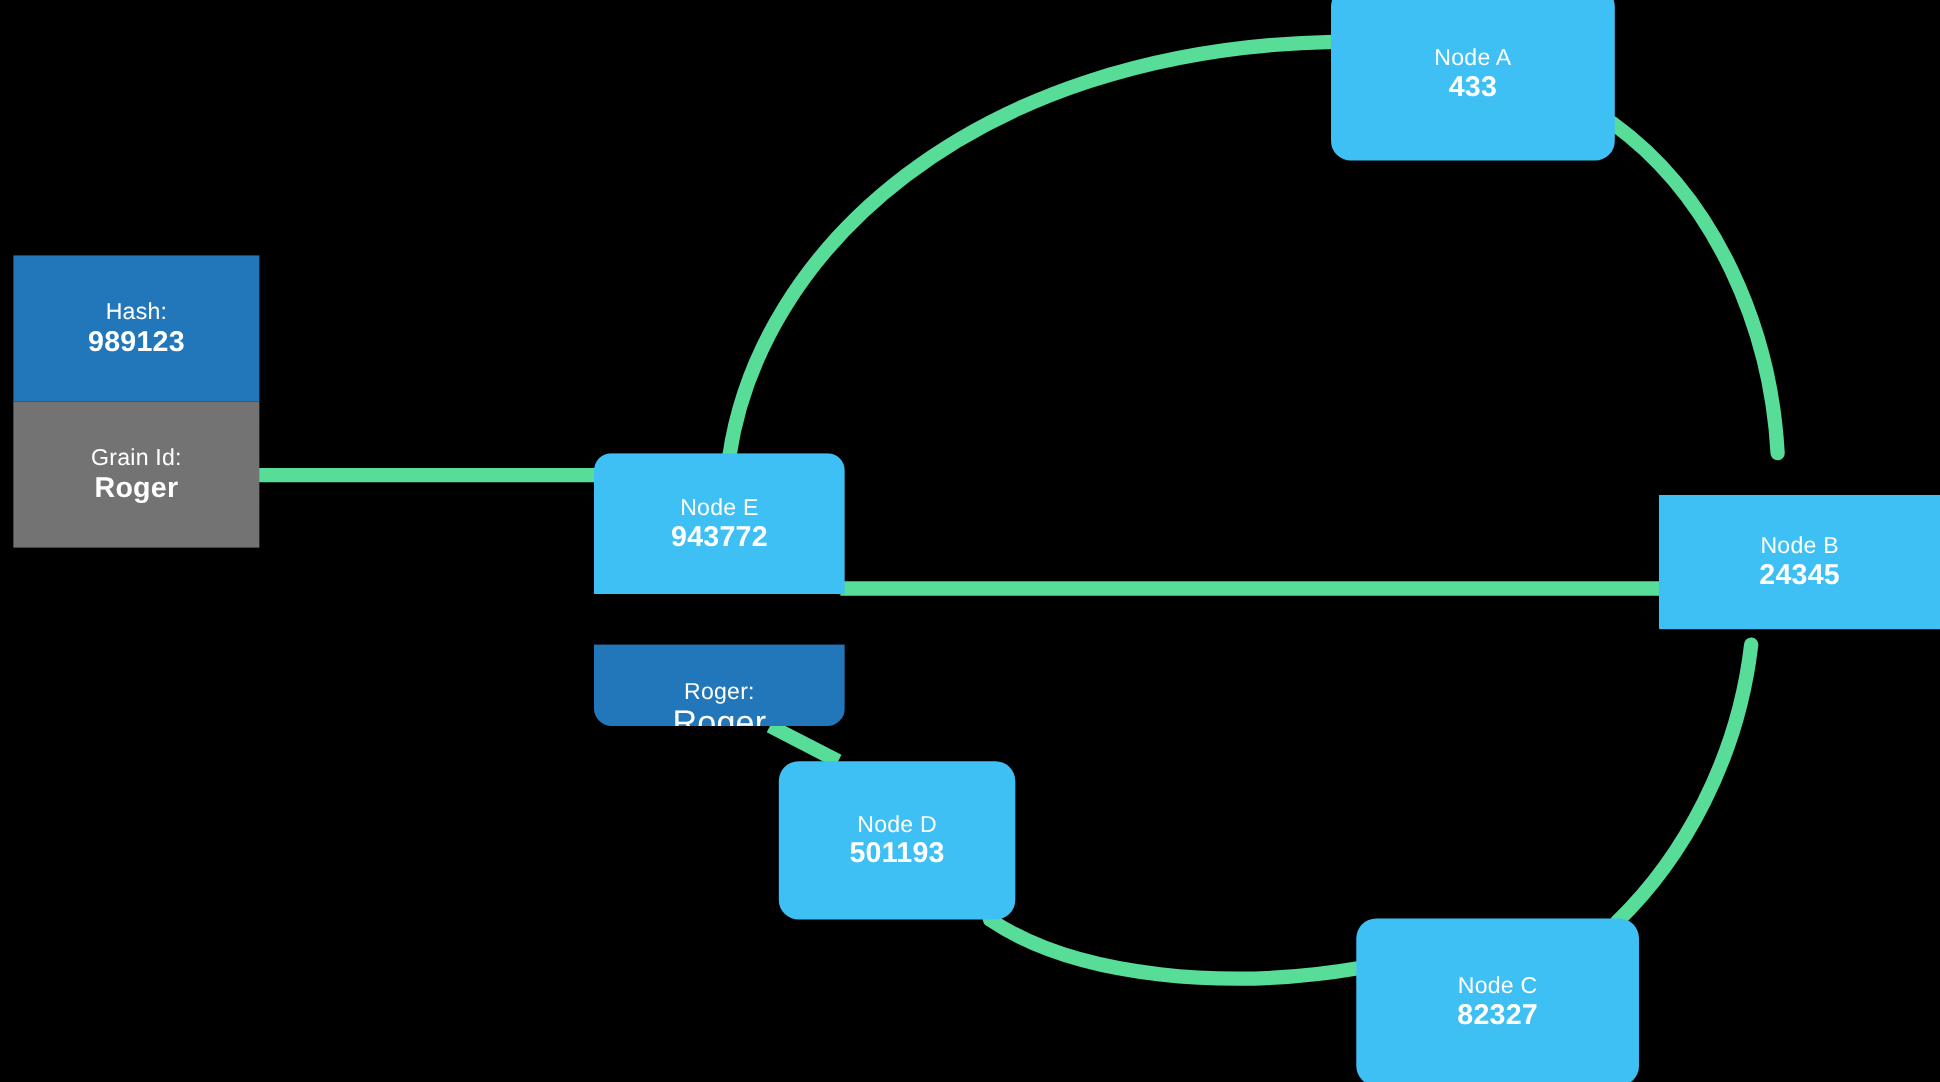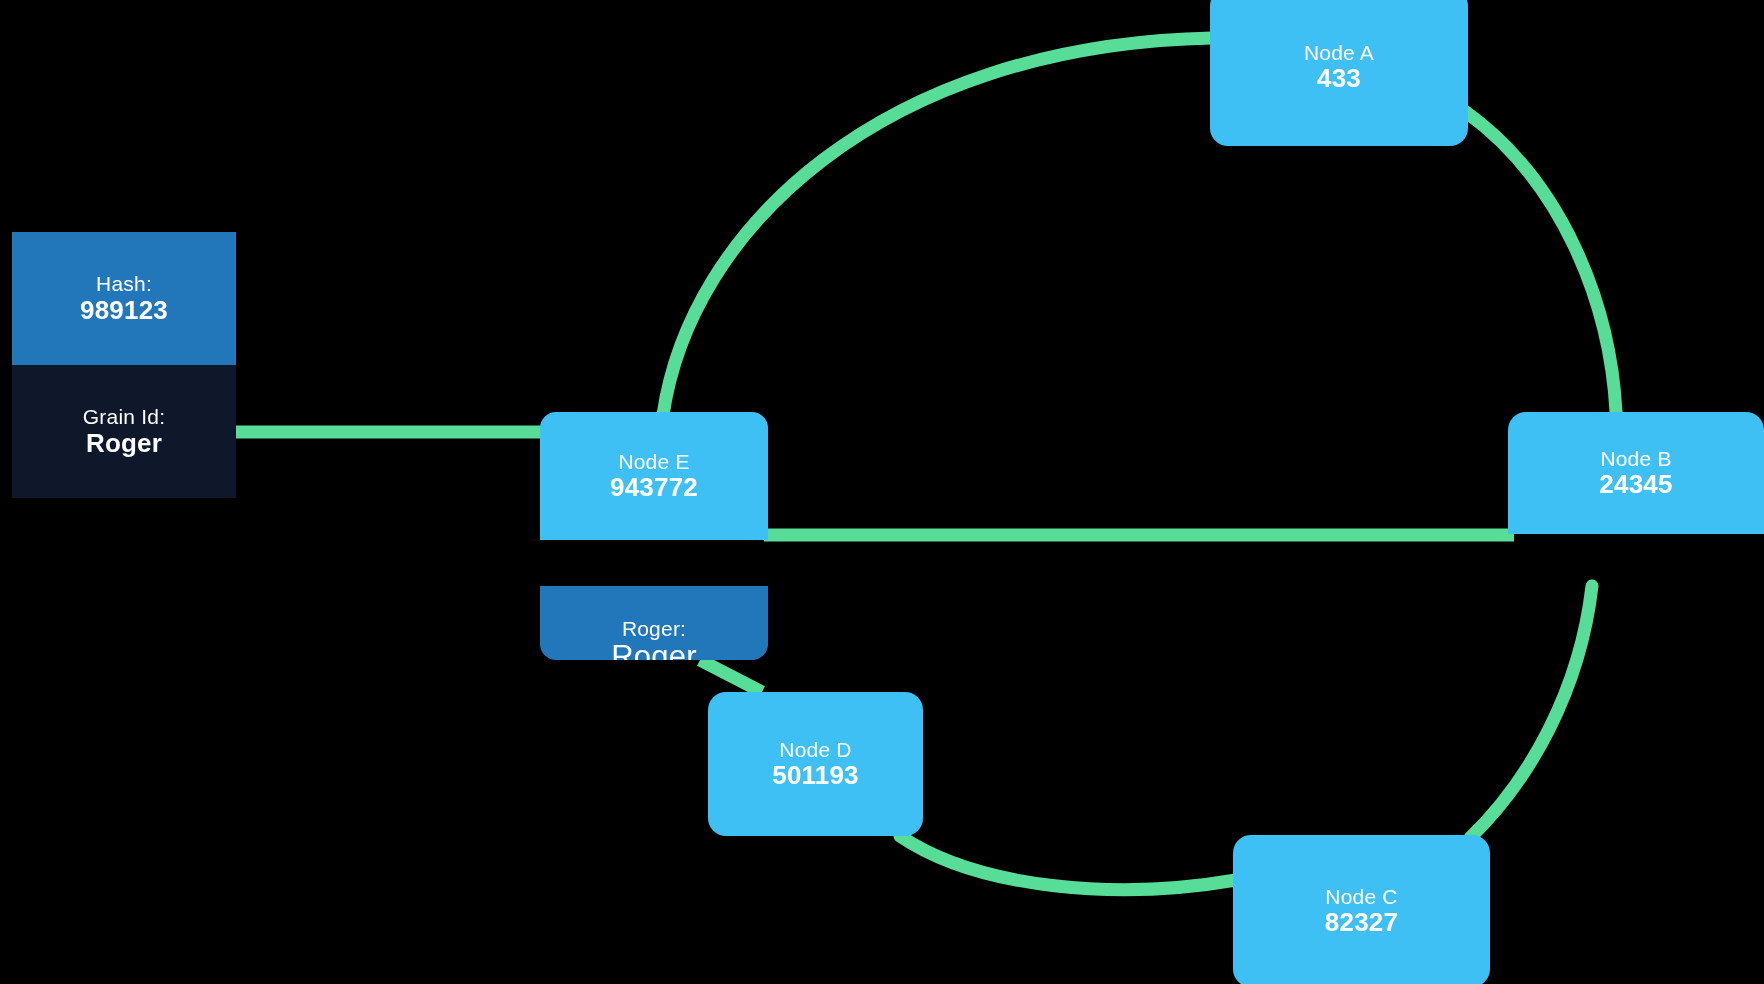--- a/index.html
+++ b/index.html
@@ -54,21 +54,21 @@
     font-size: 26px;
     font-weight: 700;
     letter-spacing: 0.2px;
   }
   .seg .val.plain {
     font-weight: 400;
     font-size: 31px;
   }
   .blue-light { background: #3FC0F5; }
   .blue-dark  { background: #2277BB; }
-  .orange     { background: #0f172a; }
+  .orange     { background: #737373; }
 
   
   #node-a {
     left: 1210px; top: -12px; width: 258px; height: 158px;
     border-radius: 18px;
   }
   #node-b {
     left: 1508px; top: 412px; width: 256px; height: 174px;
     border-radius: 18px;
   }
@@ -80,21 +80,21 @@
     left: 708px; top: 692px; width: 215px; height: 144px;
     border-radius: 18px;
   }
   #node-e {
     left: 540px; top: 412px; width: 228px; height: 248px;
     border-radius: 16px;
     gap: 46px;
   }
   #node-e .seg.top { flex: 0 0 128px; }
   #node-e .seg.bottom { flex: 0 0 120px; }
-  #node-b .seg.top { flex: 0 0 122px; }
+  #node-b .seg.top { flex: 0 0 122px; margin-top: 38px; }
   #node-b .seg.bottom { flex: 0 0 52px; }
   #grain-card {
     left: 12px; top: 232px; width: 224px; height: 266px;
     border-radius: 0px;
   }
   #grain-card .seg.top { flex: 0 0 133px; }
   #grain-card .seg.bottom { flex: 0 0 133px; }
 </style>
 </head>
 <body>

